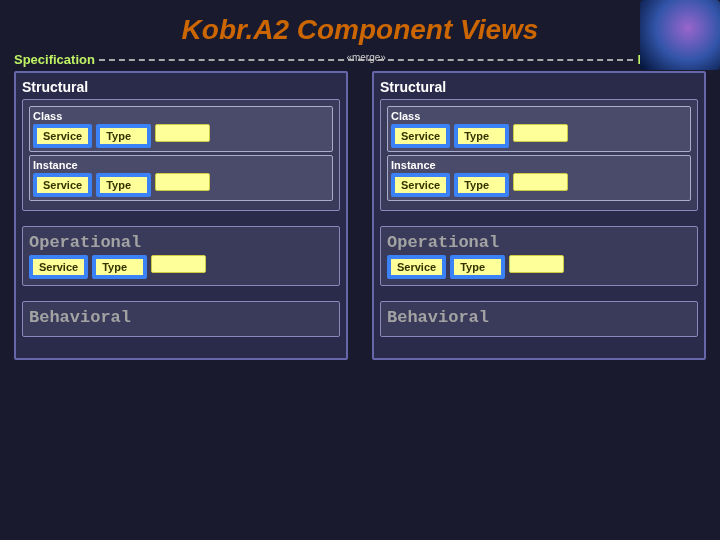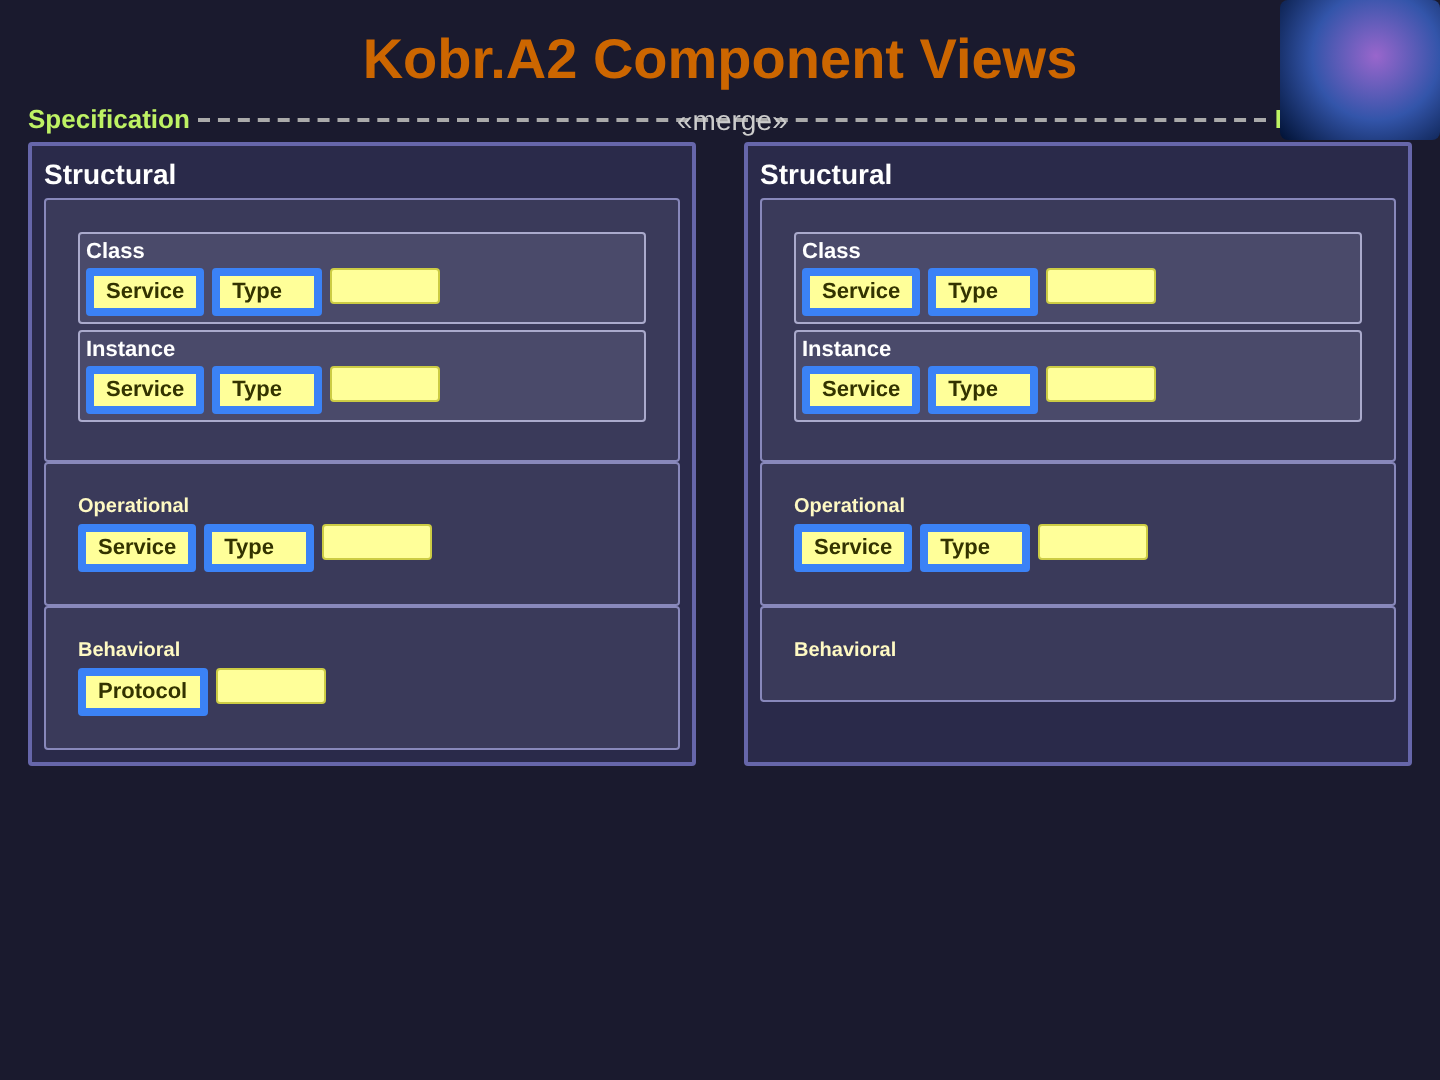--- a/index.html
+++ b/index.html
@@ -19,20 +19,21 @@
       background: radial-gradient(circle at 60% 40%, #9966cc, #3355aa, #001133);
       border-radius: 4px;
     }
 
     .title {
       color: #cc6600;
       font-size: 28px;
       font-weight: bold;
       text-align: center;
       padding: 14px 0 6px 0;
+      font-style: italic;
     }
 
     .merge-row {
       display: flex;
       align-items: center;
       justify-content: space-between;
       padding: 0 14px;
       margin-bottom: 4px;
     }
 
@@ -45,21 +46,21 @@
     .merge-line {
       flex: 1;
       height: 1px;
       border-top: 2px dashed #aaaaaa;
       margin: 0 4px;
       position: relative;
     }
 
     .merge-text {
       color: #cccccc;
-      font-size: 14px;
+      font-size: 10px;
       position: absolute;
       top: -9px;
       left: 50%;
       transform: translateX(-50%);
       white-space: nowrap;
     }
 
     .columns {
       display: flex;
       gap: 24px;
@@ -77,30 +78,31 @@
     .col-header {
       color: #ffffff;
       font-size: 14px;
       font-weight: bold;
       margin-bottom: 4px;
     }
 
     .section {
       border: 1px solid #8888bb;
       background: #3a3a5a;
-      margin-bottom: 0;
-      padding: 16px;
+      margin-bottom: 15px;
+      padding: 6px;
       border-radius: 2px;
     }
 
     .section-label {
-      color: #fef9c3;
-      font-size: 10px;
+      color: #a3a3a3;
+      font-size: 17px;
       font-weight: bold;
       margin-bottom: 3px;
+      font-family: Liberation Mono, monospace;
     }
 
     .section-inner {
       border: 1px solid #aaaacc;
       background: #4a4a6a;
       padding: 3px;
       margin-bottom: 3px;
       border-radius: 2px;
     }
 
@@ -182,24 +184,20 @@
       <div class="section-label">Operational</div>
       <div class="row-boxes">
         <div class="box">Service</div>
         <div class="box">Type</div>
         <div class="box-empty"></div>
       </div>
     </div>
 
     <div class="section">
       <div class="section-label">Behavioral</div>
-      <div class="row-boxes">
-        <div class="box">Protocol</div>
-        <div class="box-empty"></div>
-      </div>
     </div>
   </div>
 
   <div class="column">
     <div class="col-header">Structural</div>
 
     <div class="section">
       <div class="section-inner">
         <div class="section-inner-label">Class</div>
         <div class="row-boxes">

